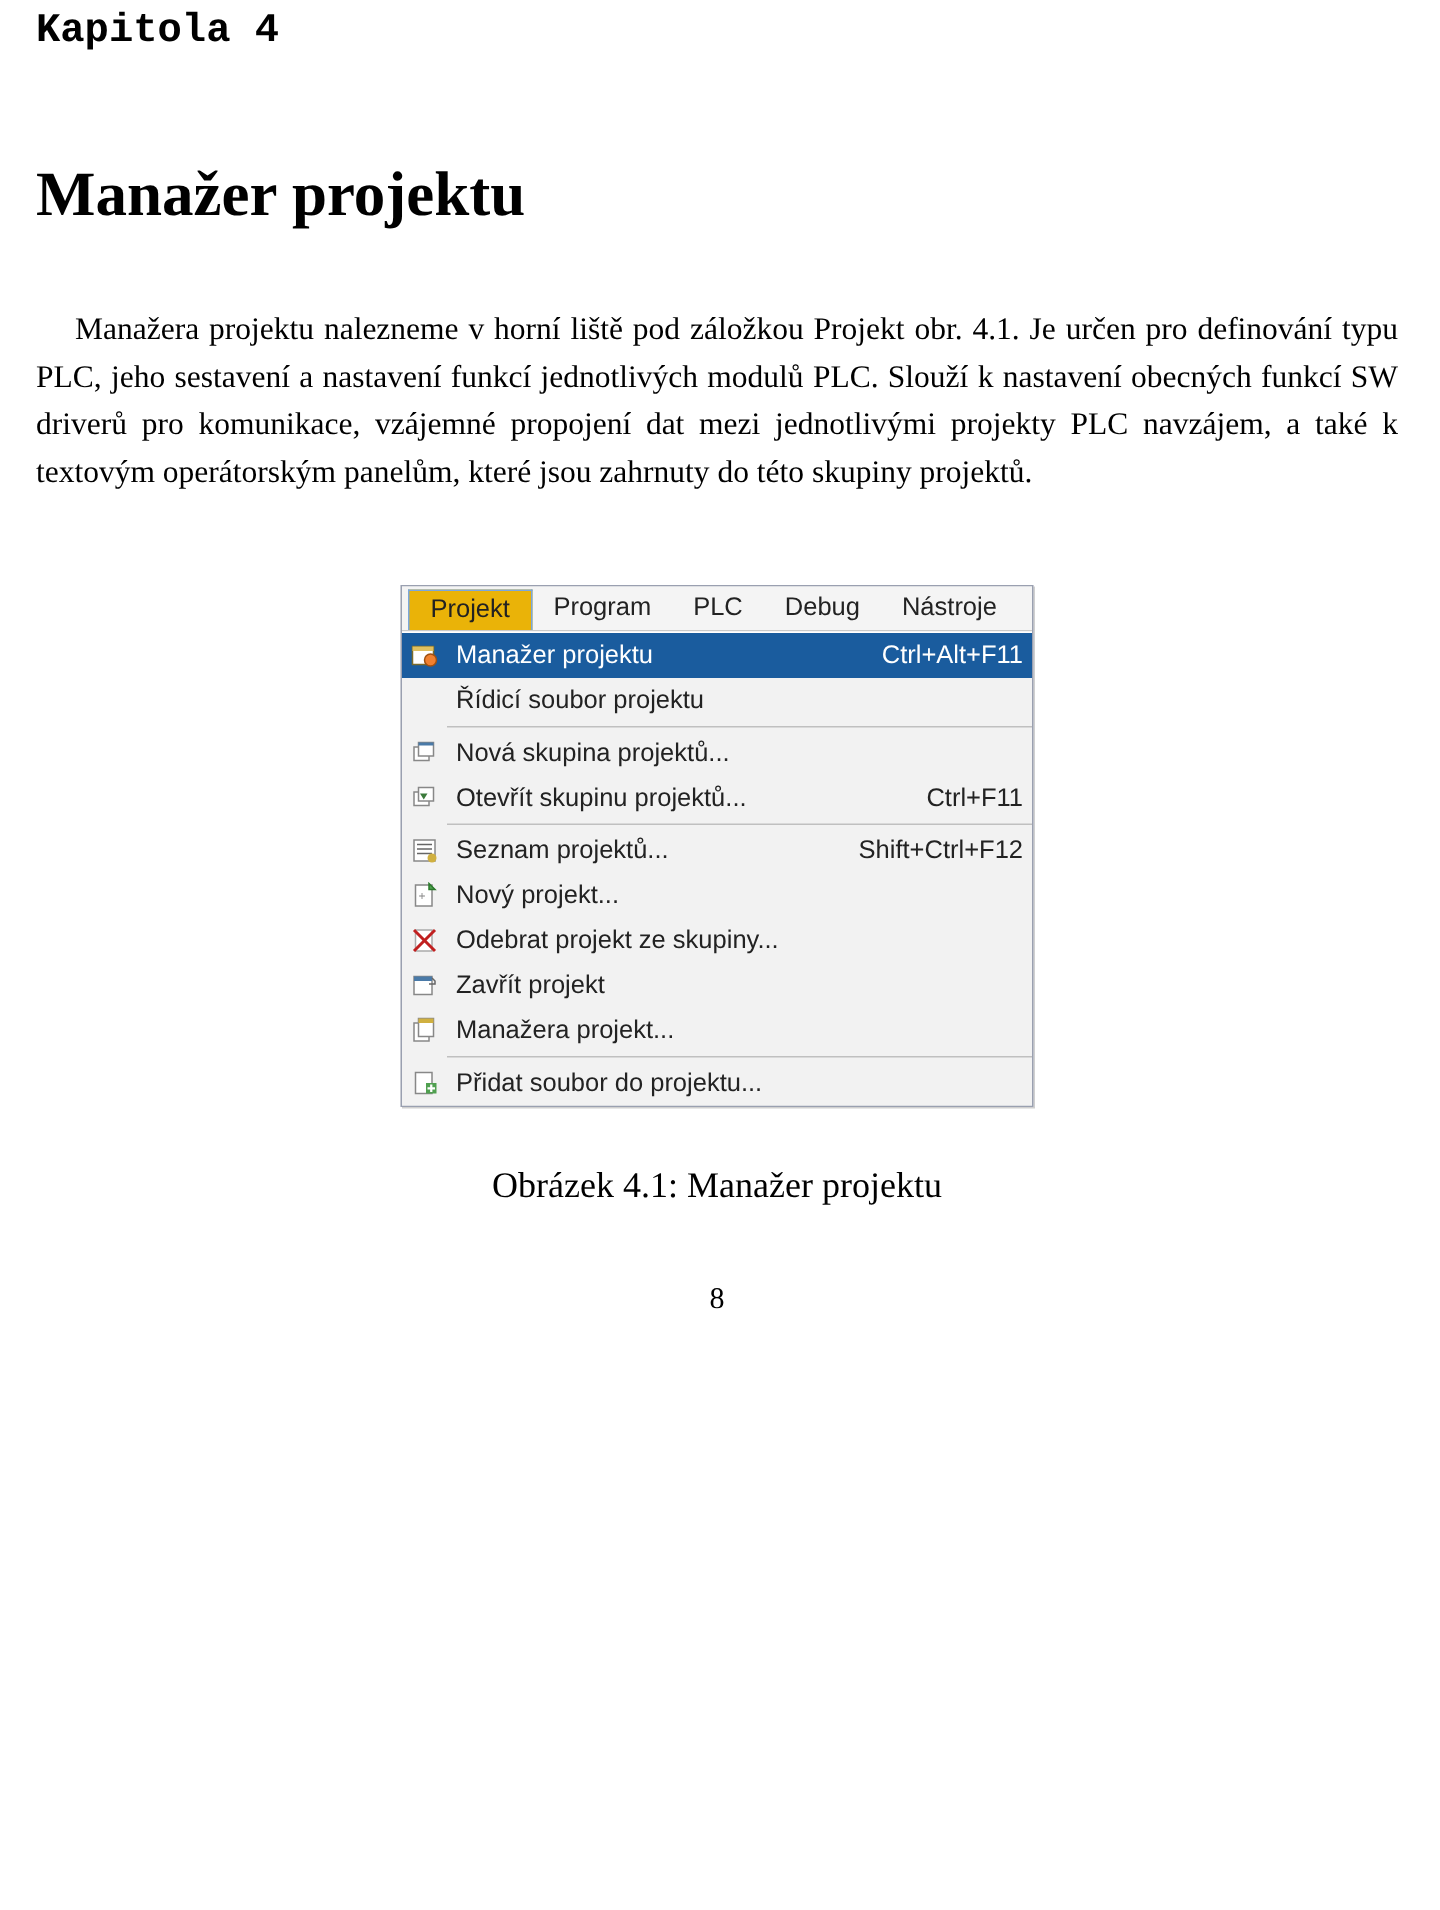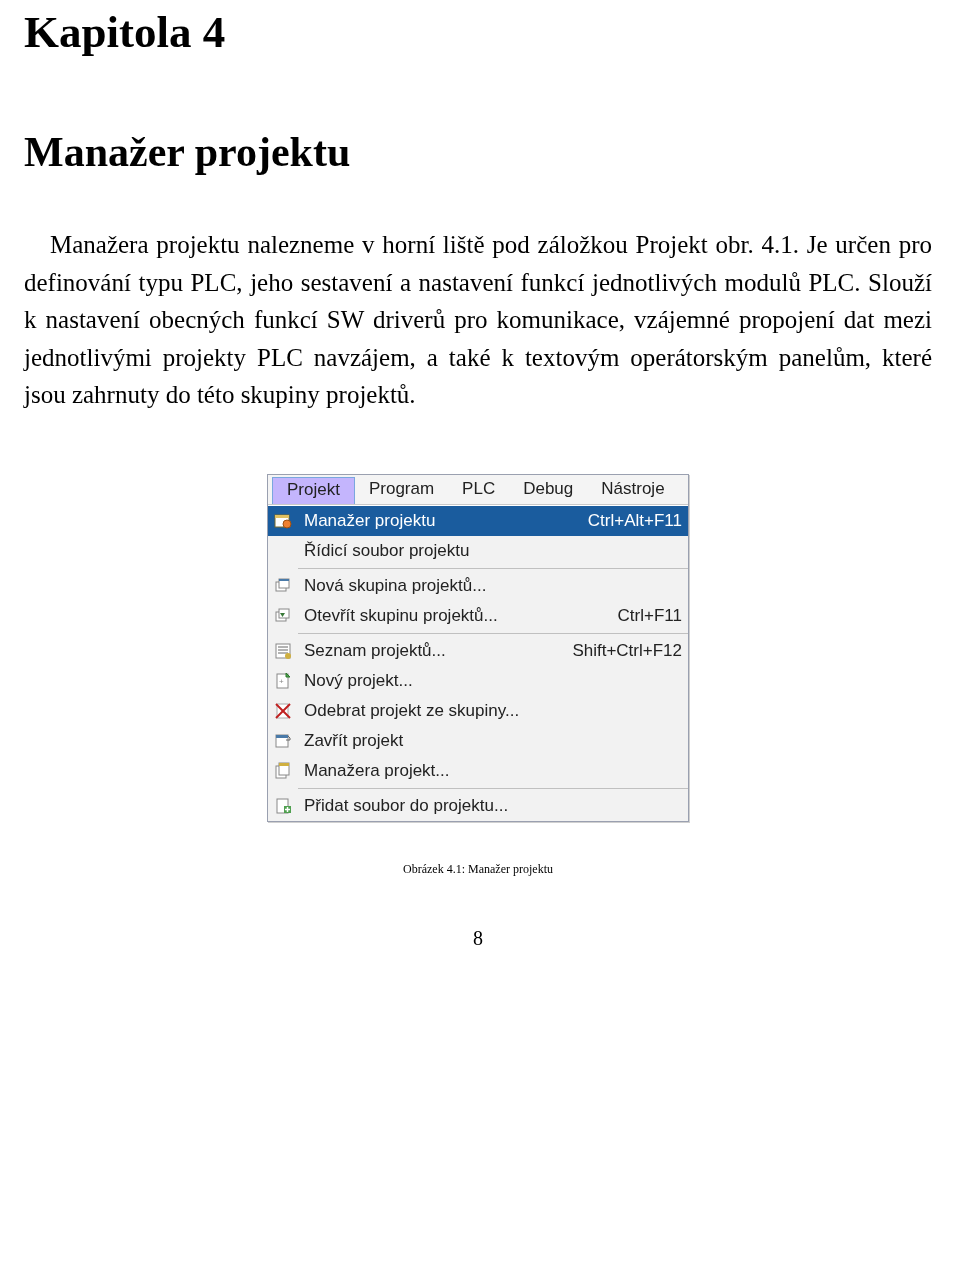--- a/index.html
+++ b/index.html
@@ -7,34 +7,34 @@
     padding: 0;
     background: #fff;
     font-family: Georgia, 'Times New Roman', serif;
     color: #000;
     width: 960px;
   }
   .page {
     padding: 0 28px 40px 24px;
   }
   .chapter-label {
-    font-family: Liberation Serif, serif;
+    font-family: Liberation Mono, monospace;
     font-weight: bold;
-    font-size: 45px;
+    font-size: 27px;
     margin-top: 6px;
     margin-bottom: 70px;
   }
   .chapter-title {
     font-family: Georgia, 'Times New Roman', serif;
     font-weight: bold;
     font-size: 42px;
     margin-bottom: 50px;
   }
   .body-text {
-    font-size: 25px;
+    font-size: 21px;
     line-height: 1.5;
     text-align: justify;
   }
   .body-text p {
     margin: 0;
     text-indent: 26px;
   }
   .figure-wrap {
     text-align: center;
     margin-top: 60px;
@@ -55,21 +55,21 @@
     gap: 0;
     border-bottom: 1px solid #c9c9c9;
     background: #f4f4f4;
     padding: 2px 4px 0 4px;
   }
   .menubar-item {
     padding: 2px 14px 4px 14px;
     cursor: default;
   }
   .menubar-item.open {
-    background: #c4b5fd;
+    background: #eab308;
     border: 1px solid #7aa7de;
     border-bottom: none;
   }
   .dropdown {
     background: #f2f2f2;
     border-top: 1px solid #fff;
   }
   .dd-row {
     display: flex;
     align-items: center;
@@ -97,21 +97,21 @@
     padding-left: 12px;
     white-space: nowrap;
   }
   .separator {
     height: 0;
     border-top: 1px solid #c0c0c0;
     margin: 2px 0 2px 30px;
   }
   .caption {
     font-family: Georgia, 'Times New Roman', serif;
-    font-size: 12px;
+    font-size: 24px;
     margin-top: 40px;
   }
   .pagenum {
     text-align: center;
     font-size: 20px;
     margin-top: 50px;
   }
   svg { display: block; }
 </style>
 </head>

